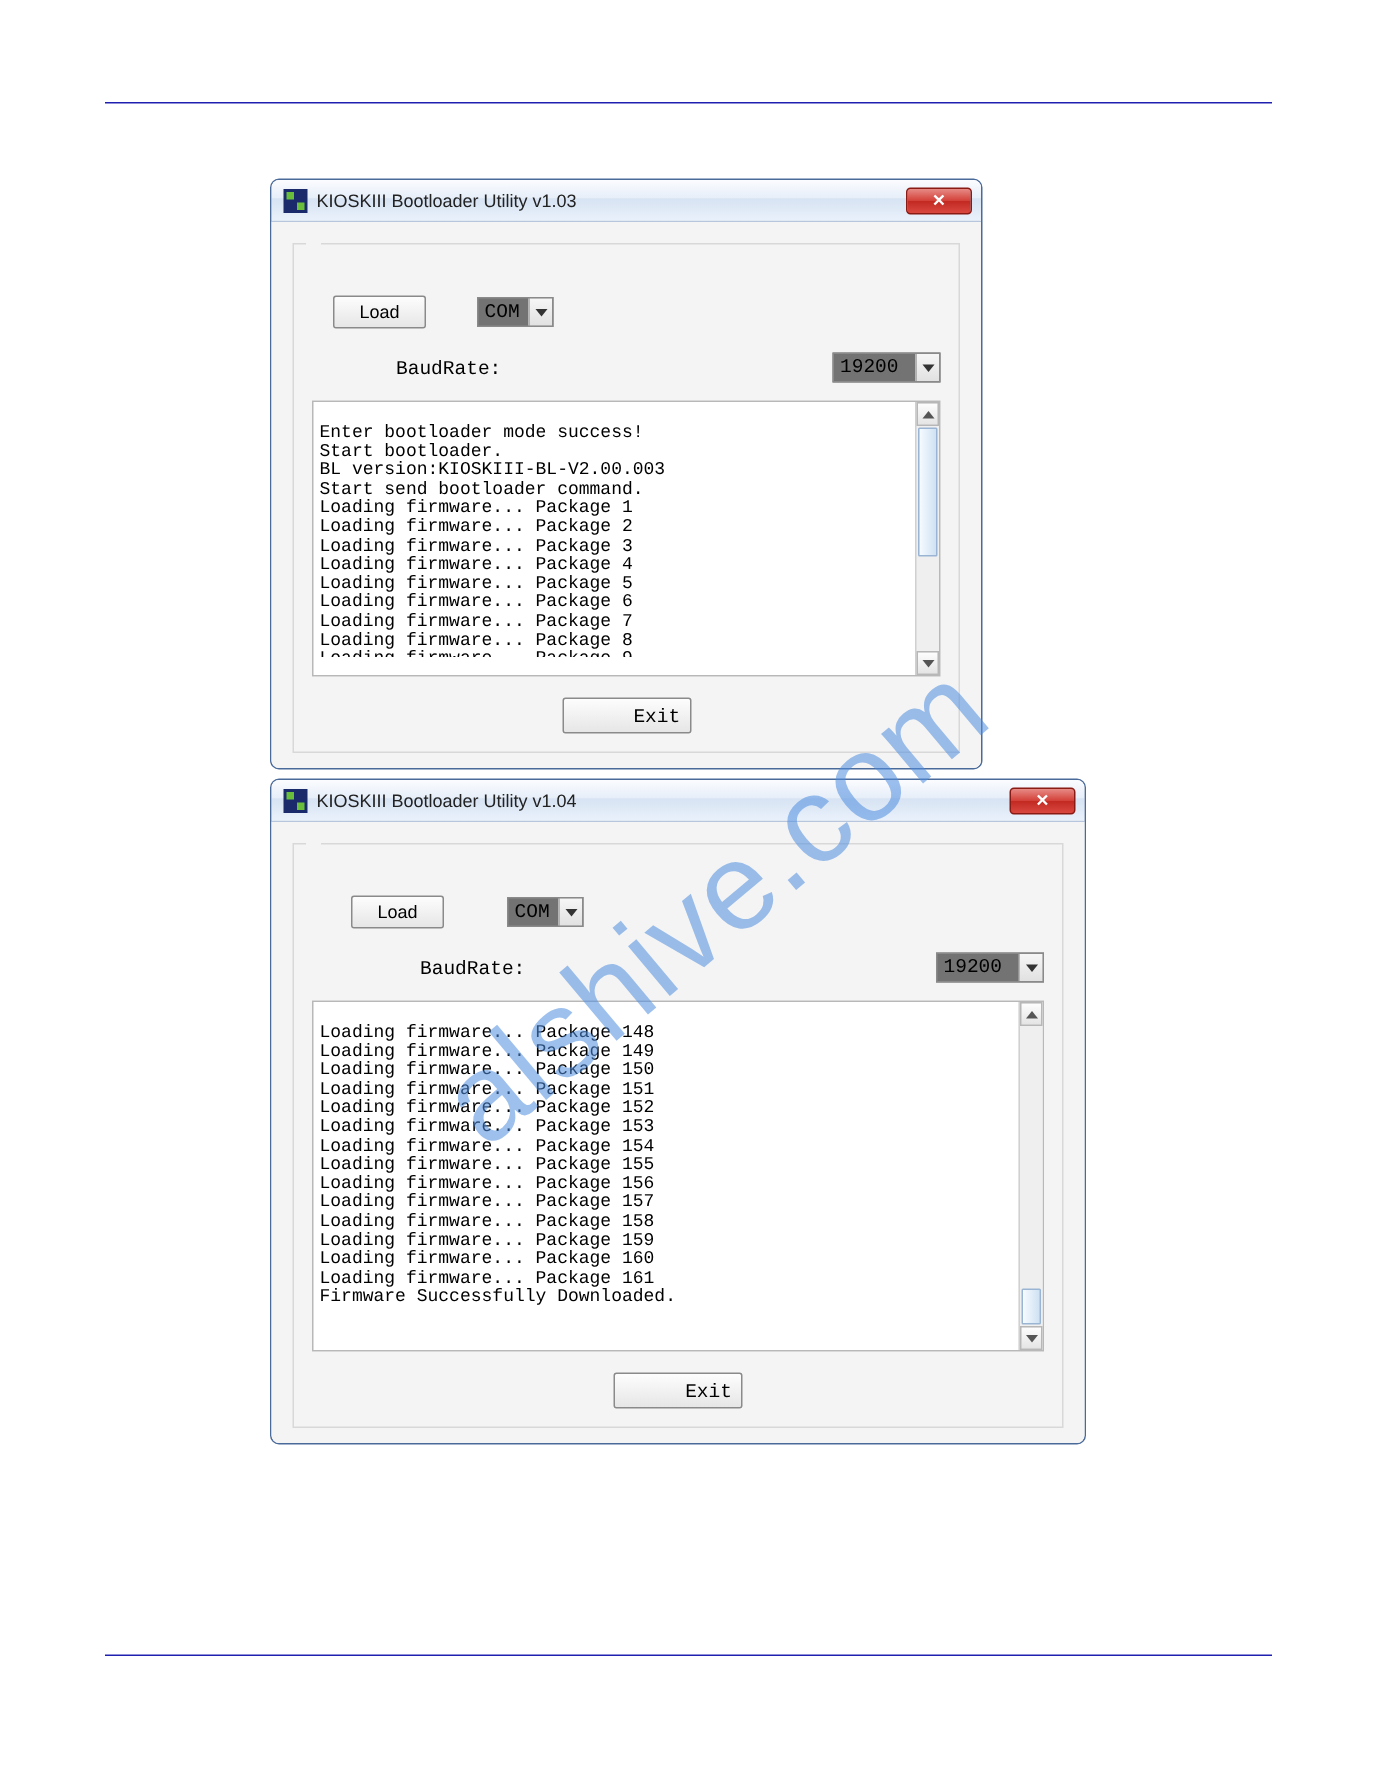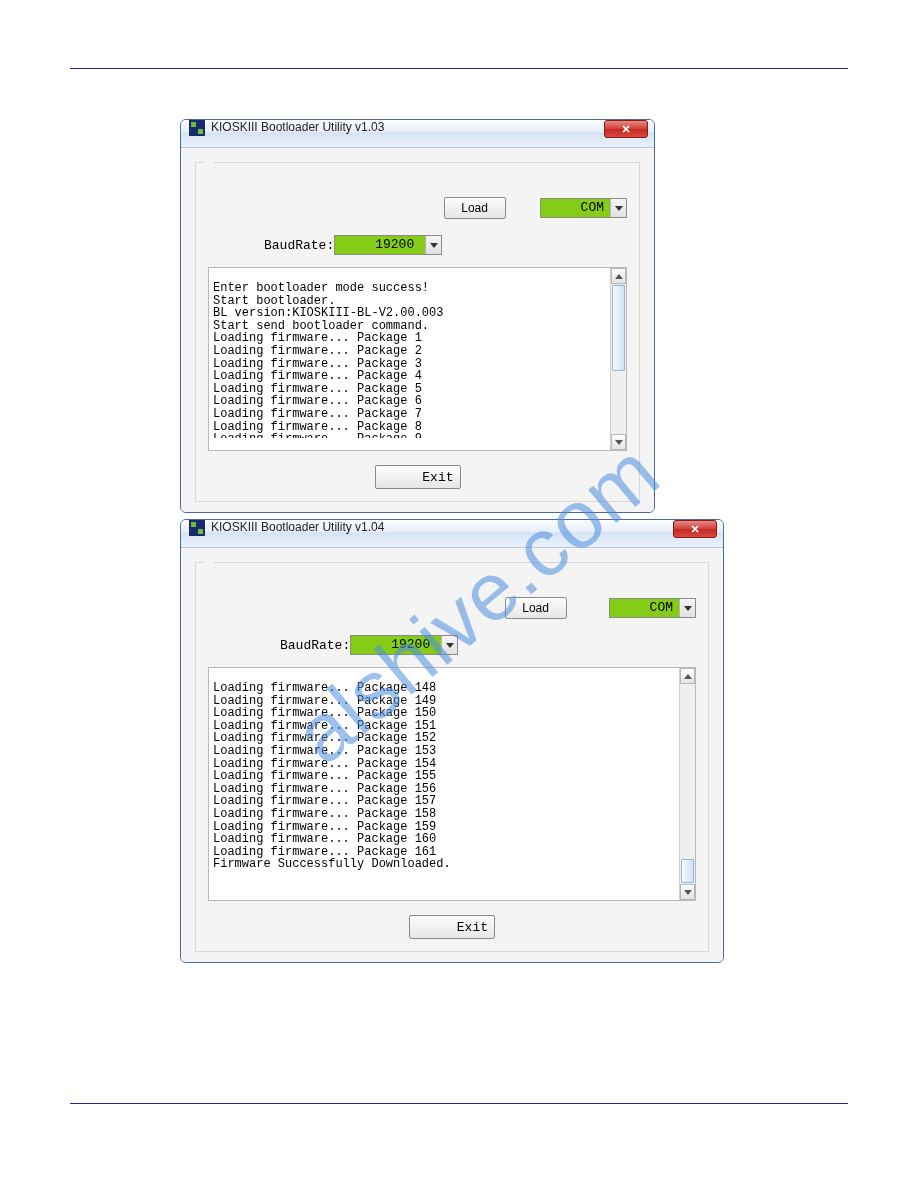--- a/index.html
+++ b/index.html
@@ -41,21 +41,21 @@
     background: #f4f4f4;
     box-shadow: 0 0 0 1px #ffffff inset;
     margin-left: 110px;
     position: relative;
     z-index: 2;
   }
   .window.w1 { width: 475px; }
   .window.w2 { width: 544px; margin-top: 6px; }
   .titlebar {
     display: flex;
-    align-items: flex-start;
+    align-items: center;
     height: 28px;
     padding: 0 6px 0 8px;
     background: linear-gradient(#fbfcfe, #e6eef9 45%, #d7e3f3 46%, #e9f1fb);
     border-bottom: 1px solid #b7c6dc;
     border-radius: 5px 5px 0 0;
   }
   .app-icon {
     width: 16px; height: 16px;
     background: #1a2a6b;
     position: relative;
@@ -91,40 +91,39 @@
   .group-box {
     border: 1px solid #d8d8d8;
     background: #f4f4f4;
     padding: 30px 12px 12px 12px;
     position: relative;
   }
   .group-box::before{
     content:""; position:absolute; left:8px; top:-6px; width:10px; height:10px; background:#f4f4f4;
   }
   .row { display:flex; align-items:center; }
-  .row.controls1 { margin: 4px 0 6px 14px; gap: 34px; justify-content: flex-end; }
-  .row.controls2 { margin: 16px 0 10px 56px; gap: 0; }
+  .row.controls1 { margin: 4px 0 6px 14px; gap: 34px; }
+  .row.controls2 { margin: 16px 0 10px 56px; gap: 0; justify-content: space-between; }
   .w2 .row.controls1 { margin-left: 26px; gap: 42px; }
   .w2 .row.controls2 { margin-left: 72px; }
   .btn {
     height: 22px;
     min-width: 62px;
     padding: 0 14px;
     background: linear-gradient(#fdfdfd, #e6e6e6);
     border: 1px solid #8a8a8a;
     border-radius: 2px;
     font: inherit;
     cursor: pointer;
   }
   .select-combo {
     display: inline-flex; align-items: stretch;
     border: 1px solid #8a8a8a;
-    background: #84cc16;
+    background: #737373;
     height: 20px;
-    padding-left: 36px;
   }
   .select-combo .val {
     padding: 1px 6px 0 4px;
     min-width: 32px;
     font-family: "Courier New", monospace;
     font-size: 13px;
   }
   .select-combo.wide .val { min-width: 54px; }
   .select-combo .arrow {
     width: 16px;

